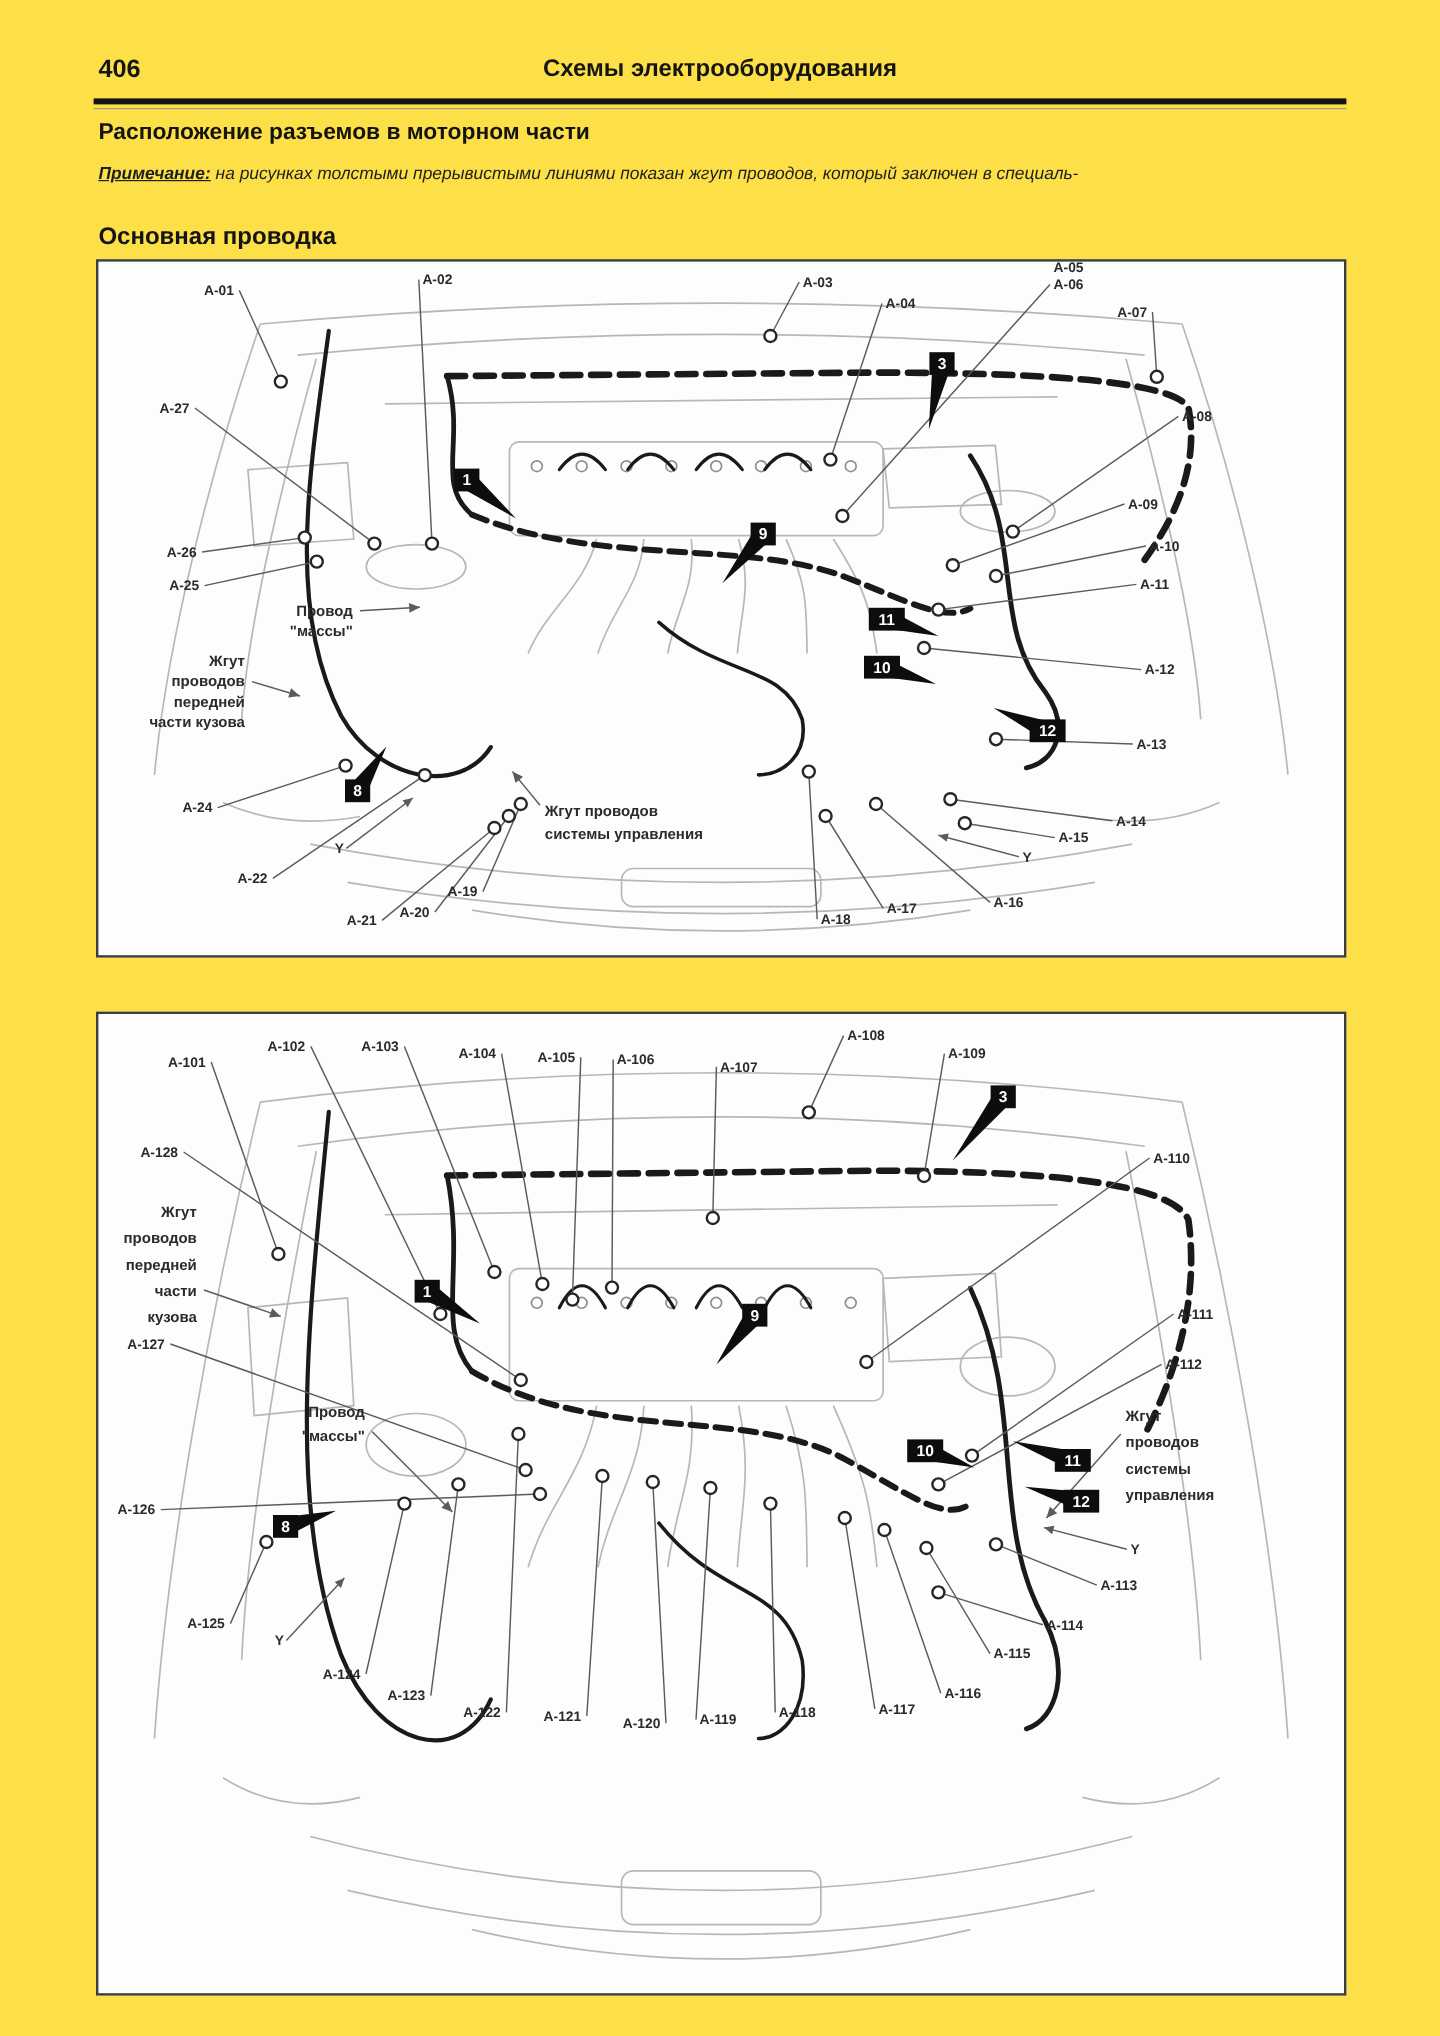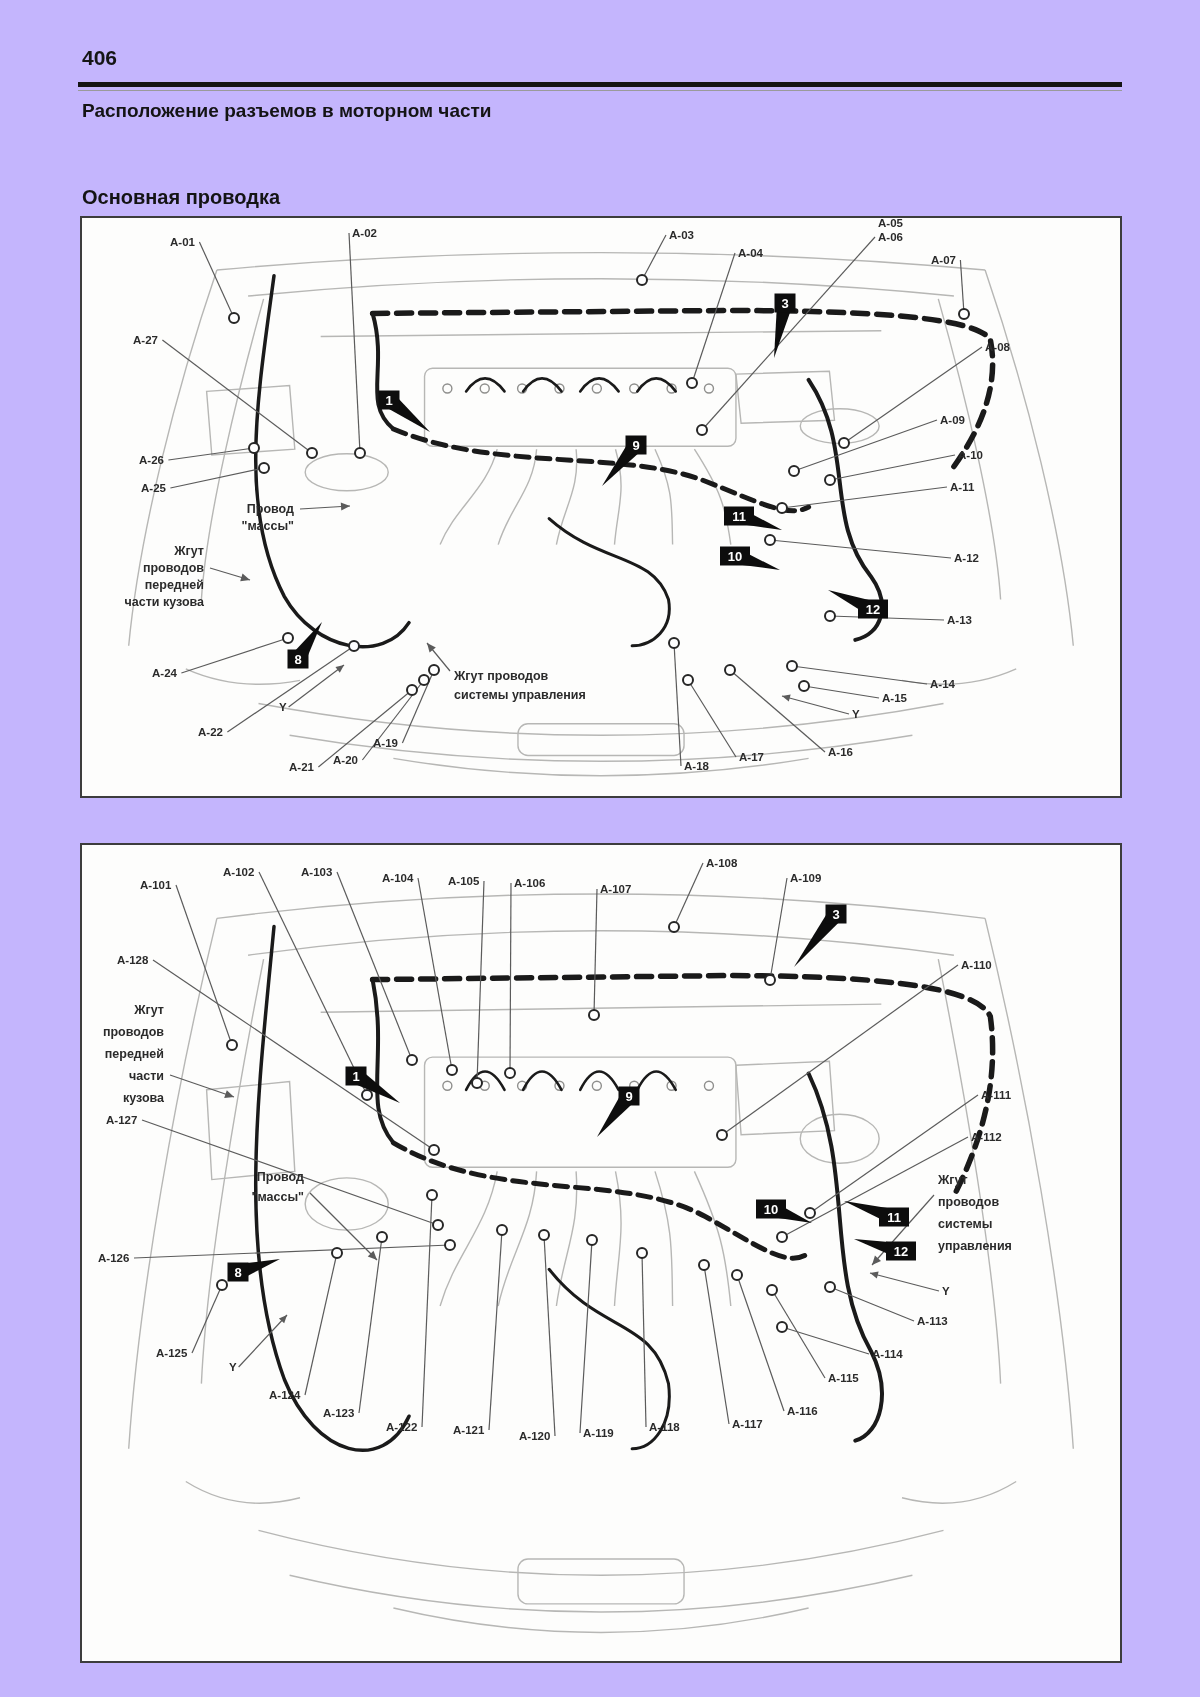--- a/index.html
+++ b/index.html
@@ -1,40 +1,42 @@
 <!DOCTYPE html>
 <html><head>
 <meta charset="utf-8">
 <style>
   html,body{margin:0;padding:0;background:#f1f1ef;font-family:"Liberation Sans",sans-serif;}
-  .page{position:relative;width:1200px;height:1697px;background:#c4b5fd;margin:0 auto;overflow:hidden;}
+  .page{position:relative;width:1200px;height:1697px;background:#fde047;margin:0 auto;overflow:hidden;}
   .pgnum{position:absolute;left:82px;top:46px;font-size:21px;font-weight:bold;color:#151515;}
   .hdr-title{position:absolute;left:80px;top:46px;width:1040px;text-align:center;font-size:20px;font-weight:bold;color:#151515;}
   .hdr-rule{position:absolute;left:78px;top:82px;width:1044px;height:5px;background:#141414;}
   .hdr-rule2{position:absolute;left:78px;top:90px;width:1044px;height:1px;background:#9a9a9a;}
   .sec-title{position:absolute;left:82px;top:100px;font-size:19px;font-weight:bold;color:#141414;}
   .note{position:absolute;left:82px;top:136px;width:1040px;font-size:14.5px;font-style:italic;color:#1e1e1e;line-height:19px;}
   .note u{font-weight:bold;}
   .sub-title{position:absolute;left:82px;font-size:20px;font-weight:bold;color:#141414;}
   #sub1{top:186px;}
   #sub2{top:806px;}
   .dbox{position:absolute;left:80px;border:2.5px solid #3d3d3d;background:#fdfdfc;}
   #dbox1{top:216px;width:1038px;height:578px;}
   #dbox2{top:843px;width:1038px;height:816px;}
   .dbox svg{display:block;width:100%;height:100%;}
 </style>
 </head>
 <body>
 
 <div class="page">
   <div class="pgnum">406</div>
+  <div class="hdr-title">Схемы электрооборудования</div>
   <div class="hdr-rule"></div>
   <div class="hdr-rule2"></div>
   <div class="sec-title">Расположение разъемов в моторном части</div>
   <div class="note">
+    <div><u>Примечание:</u><span> на рисунках толстыми прерывистыми линиями показан жгут проводов, который заключен в специаль-</span></div>
   </div>
   <div class="sub-title" id="sub1">Основная проводка</div>
   <div class="dbox" id="dbox1">
       <svg id="svg1" xmlns="http://www.w3.org/2000/svg" viewBox="0 0 1038 578">
         <g fill="none" stroke="#b7b7b5" stroke-width="1.4">
           <path d="M134.9,52.0 Q519.0,17.3 903.1,52.0"></path>
           <path d="M166.1,78.0 Q519.0,43.4 871.9,78.0"></path>
           <path d="M134.9,52.0 C93.4,173.4 57.1,317.9 46.7,427.7"></path>
           <path d="M903.1,52.0 C944.6,173.4 980.9,317.9 991.3,427.7"></path>
           <path d="M181.6,80.9 C155.7,173.4 124.6,300.6 119.4,381.5"></path>

